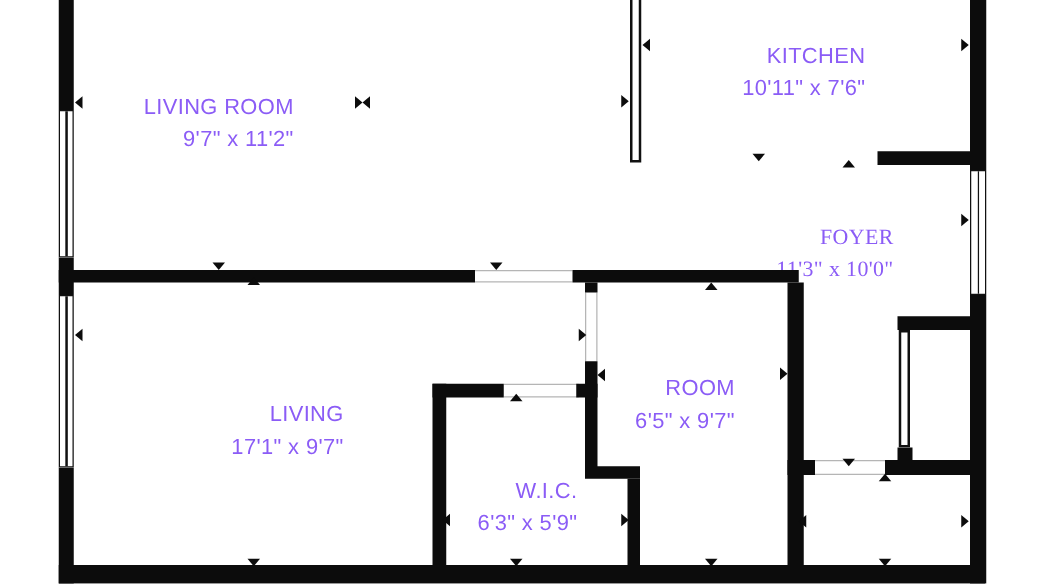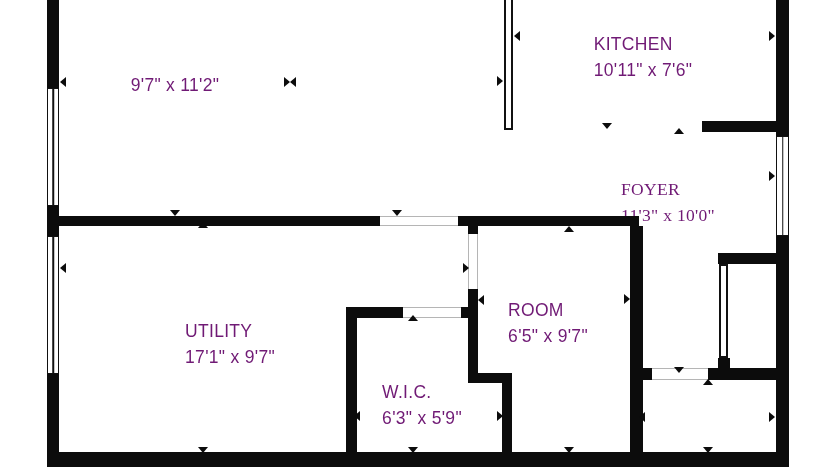--- a/index.html
+++ b/index.html
@@ -12,21 +12,21 @@
   }
   .wall{position:absolute;background:#0c0c0c;z-index:3;}
   .window{position:absolute;background:#ffffff;border:1.5px solid #111;box-sizing:border-box;z-index:4;}
   .window:after{content:"";position:absolute;left:50%;top:0;bottom:0;width:1.5px;background:#111;transform:translateX(-50%);}
   .door-leaf{position:absolute;background:#ffffff;border:2px solid #111;box-sizing:border-box;z-index:4;}
   .opening{position:absolute;box-sizing:border-box;z-index:2;}
   .opening-h{border-top:1px solid #b5b5b5;border-bottom:1px solid #b5b5b5;}
   .opening-v{border-left:1px solid #b5b5b5;border-right:1px solid #b5b5b5;}
   .room-label{
     position:absolute;transform:translateX(-50%);
-    text-align:left;color:#701a75;
+    text-align:right;color:#8b5cf6;
     font-size:17.5px;line-height:26px;letter-spacing:.3px;
     white-space:nowrap;z-index:1;
   }
   .marker{position:absolute;width:0;height:0;z-index:6;}
   .m-down{border-left:5px solid transparent;border-right:5px solid transparent;border-top:6px solid #0c0c0c;}
   .m-up{border-left:5px solid transparent;border-right:5px solid transparent;border-bottom:6px solid #0c0c0c;}
   .m-left{border-top:5px solid transparent;border-bottom:5px solid transparent;border-right:6px solid #0c0c0c;}
   .m-right{border-top:5px solid transparent;border-bottom:5px solid transparent;border-left:6px solid #0c0c0c;}
 </style>
 </head>
@@ -85,32 +85,33 @@
     <div class="marker m-right" style="left: 497px; top: 411px;"></div>
     <div class="marker m-down" style="left: 674px; top: 367px;"></div>
     <div class="marker m-up" style="left: 703px; top: 379px;"></div>
     <div class="marker m-left" style="left: 639px; top: 412px;"></div>
     <div class="marker m-right" style="left: 769px; top: 412px;"></div>
     <div class="marker m-down" style="left: 408px; top: 447px;"></div>
     <div class="marker m-down" style="left: 564px; top: 447px;"></div>
     <div class="marker m-down" style="left: 198px; top: 447px;"></div>
     <div class="marker m-down" style="left: 703px; top: 447px;"></div>
     <div class="room-label" style="left: 175px; top: 72px;">
+      <div>LIVING ROOM</div>
       <div>9'7" x 11'2"</div>
     </div>
     <div class="room-label" style="left: 643px; top: 31px;">
       <div>KITCHEN</div>
       <div>10'11" x 7'6"</div>
     </div>
     <div class="room-label" style="left: 668px; top: 176px; font-family: Liberation Serif, serif;">
       <div>FOYER</div>
       <div>11'3" x 10'0"</div>
     </div>
     <div class="room-label" style="left: 230px; top: 318px;">
-      <div>UTILITY</div>
+      <div>LIVING</div>
       <div>17'1" x 9'7"</div>
     </div>
     <div class="room-label" style="left: 422px; top: 379px;">
       <div>W.I.C.</div>
       <div>6'3" x 5'9"</div>
     </div>
     <div class="room-label" style="left: 548px; top: 297px;">
       <div>ROOM</div>
       <div>6'5" x 9'7"</div>
     </div>

